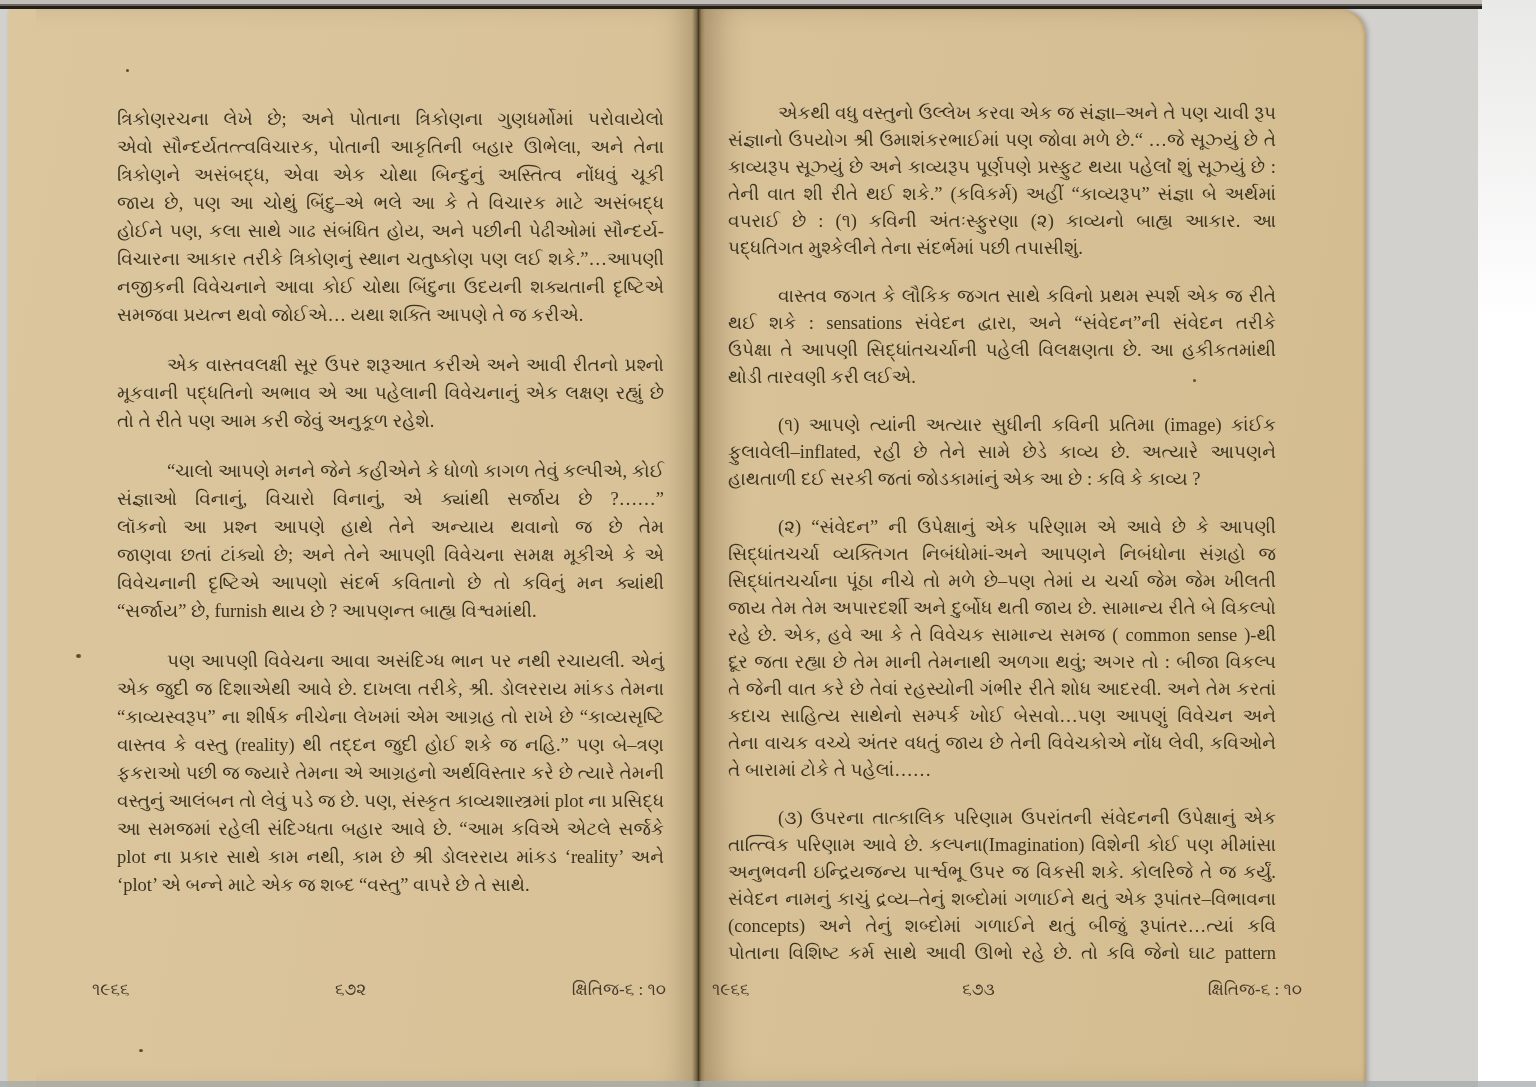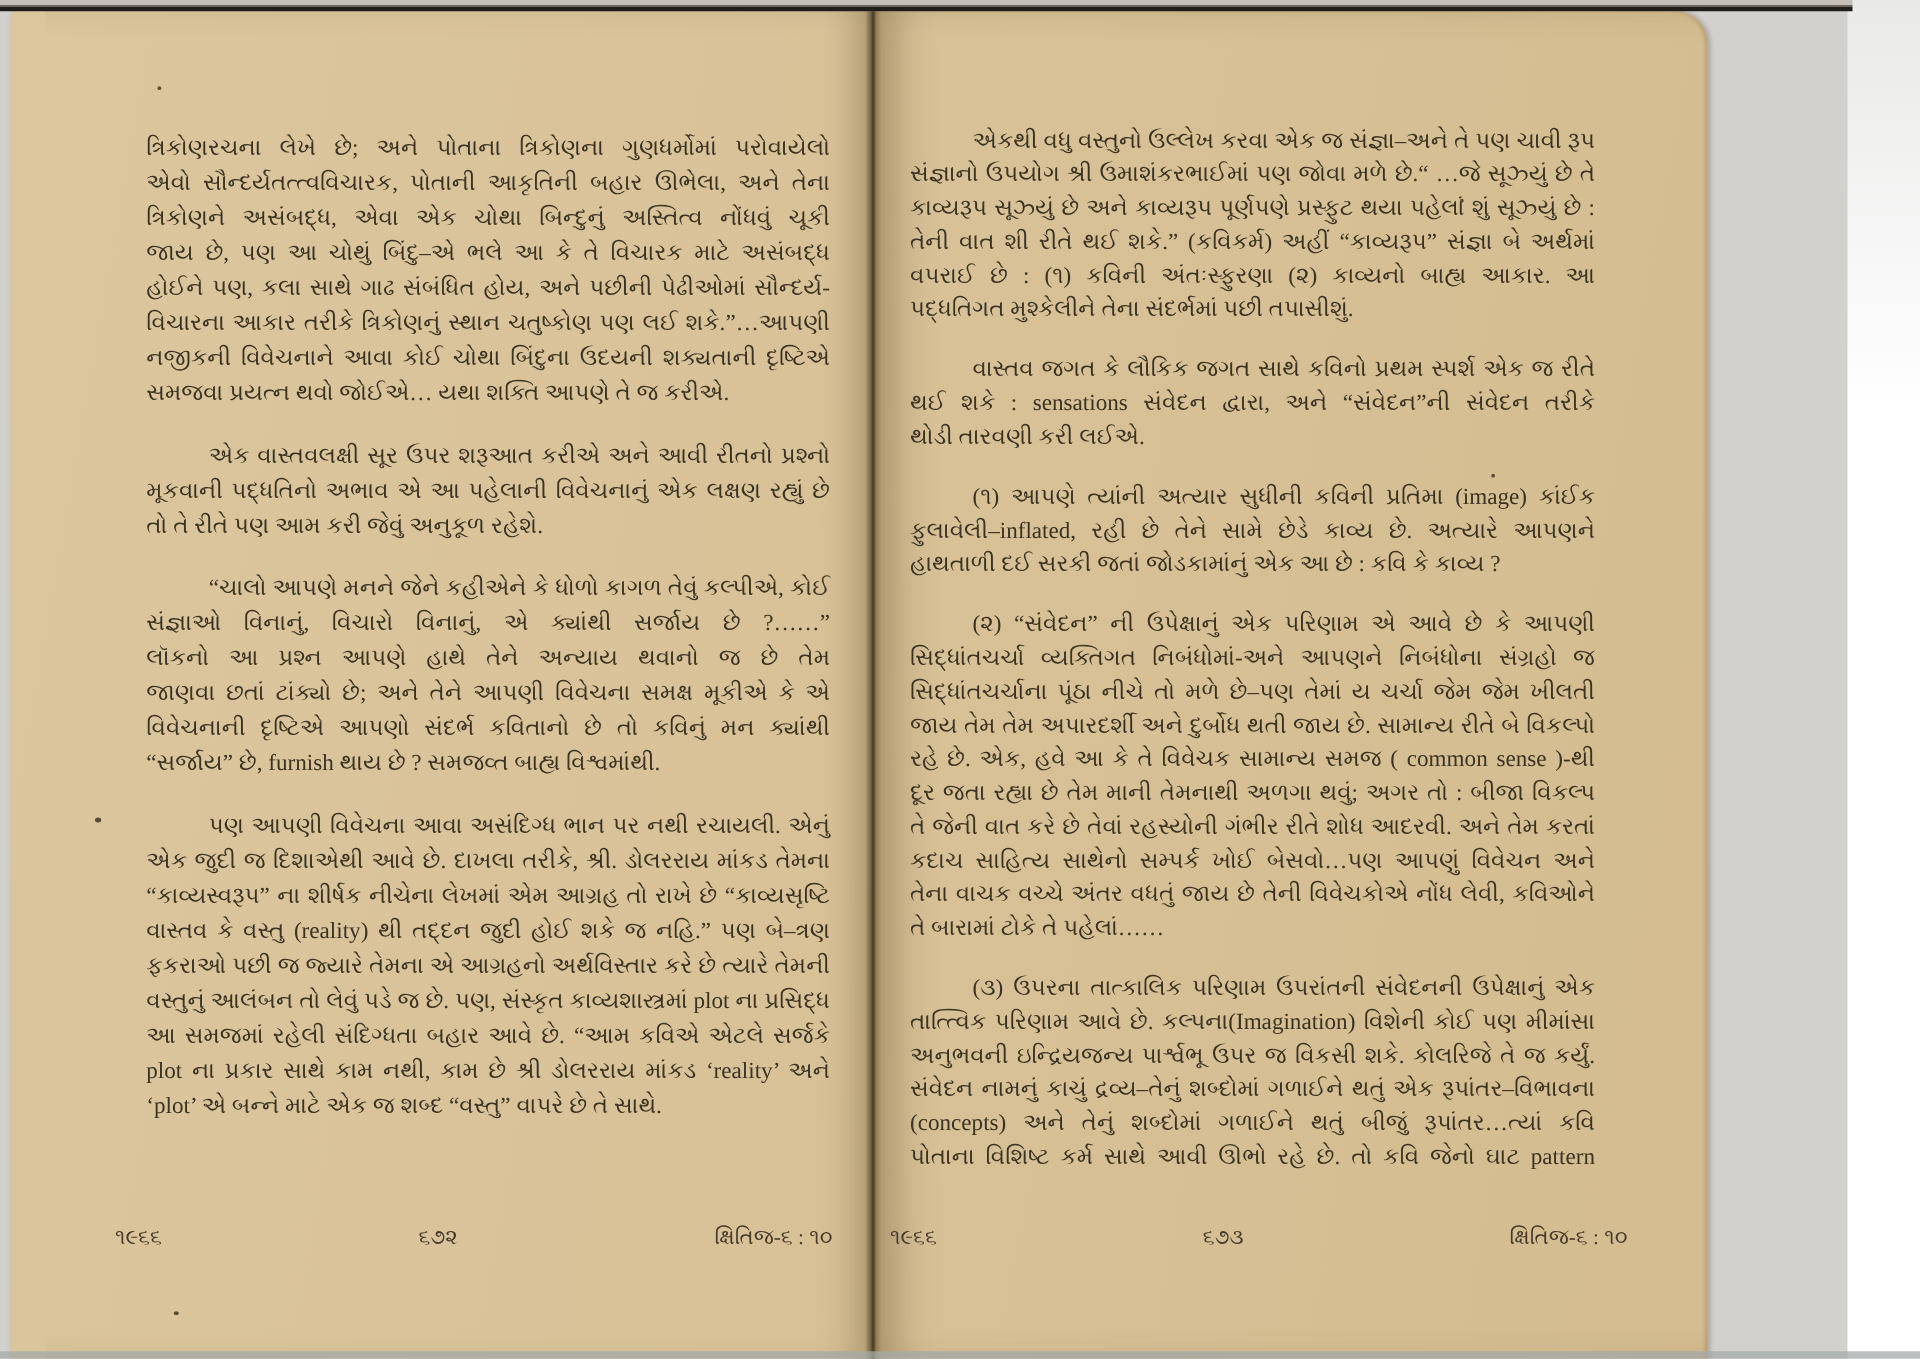--- a/index.html
+++ b/index.html
@@ -126,21 +126,21 @@
             <div class="tline indent">એક વાસ્તવલક્ષી સૂર ઉપર શરૂઆત કરીએ અને આવી રીતનો પ્રશ્નો</div>
             <div class="tline">મૂકવાની પદ્ધતિનો અભાવ એ આ પહેલાની વિવેચનાનું એક લક્ષણ રહ્યું છે</div>
             <div class="tline lastline">તો તે રીતે પણ આમ કરી જેવું અનુકૂળ રહેશે.</div>
           </div>
           <div class="para">
             <div class="tline indent">“ચાલો આપણે મનને જેને કહીએને કે ધોળો કાગળ તેવું કલ્પીએ, કોઈ</div>
             <div class="tline">સંજ્ઞાઓ વિનાનું, વિચારો વિનાનું, એ ક્યાંથી સર્જાય છે ?……”</div>
             <div class="tline">લૉકનો આ પ્રશ્ન આપણે હાથે તેને અન્યાય થવાનો જ છે તેમ</div>
             <div class="tline">જાણવા છતાં ટાંક્યો છે; અને તેને આપણી વિવેચના સમક્ષ મૂકીએ કે એ</div>
             <div class="tline">વિવેચનાની દૃષ્ટિએ આપણો સંદર્ભ કવિતાનો છે તો કવિનું મન ક્યાંથી</div>
-            <div class="tline lastline">“સર્જાય” છે, furnish થાય છે ? સમજવ્ત બાહ્ય વિશ્વમાંથી.</div>
+            <div class="tline lastline">“સર્જાય” છે, furnish થાય છે ? આપણન્ત બાહ્ય વિશ્વમાંથી.</div>
           </div>
           <div class="para">
             <div class="tline indent">પણ આપણી વિવેચના આવા અસંદિગ્ધ ભાન પર નથી રચાયલી. એનું</div>
             <div class="tline">એક જુદી જ દિશાએથી આવે છે. દાખલા તરીકે, શ્રી. ડોલરરાય માંકડ તેમના</div>
             <div class="tline">“કાવ્યસ્વરૂપ” ના શીર્ષક નીચેના લેખમાં એમ આગ્રહ તો રાખે છે “કાવ્યસૃષ્ટિ</div>
             <div class="tline">વાસ્તવ કે વસ્તુ (reality) થી તદ્દન જુદી હોઈ શકે જ નહિ.” પણ બે–ત્રણ</div>
             <div class="tline">ફકરાઓ પછી જ જ્યારે તેમના એ આગ્રહનો અર્થવિસ્તાર કરે છે ત્યારે તેમની</div>
             <div class="tline">વસ્તુનું આલંબન તો લેવું પડે જ છે. પણ, સંસ્કૃત કાવ્યશાસ્ત્રમાં plot ના પ્રસિદ્ધ</div>
             <div class="tline">આ સમજમાં રહેલી સંદિગ્ધતા બહાર આવે છે. “આમ કવિએ એટલે સર્જકે</div>
             <div class="tline">plot ના પ્રકાર સાથે કામ નથી, કામ છે શ્રી ડોલરરાય માંકડ ‘reality’ અને</div>
@@ -165,20 +165,21 @@
             <div class="tline indent">એકથી વધુ વસ્તુનો ઉલ્લેખ કરવા એક જ સંજ્ઞા–અને તે પણ ચાવી રૂપ</div>
             <div class="tline">સંજ્ઞાનો ઉપયોગ શ્રી ઉમાશંકરભાઈમાં પણ જોવા મળે છે.“ …જે સૂઝ્યું છે તે</div>
             <div class="tline">કાવ્યરૂપ સૂઝ્યું છે અને કાવ્યરૂપ પૂર્ણપણે પ્રસ્ફુટ થયા પહેલાં શું સૂઝ્યું છે :</div>
             <div class="tline">તેની વાત શી રીતે થઈ શકે.” (કવિકર્મ) અહીં “કાવ્યરૂપ” સંજ્ઞા બે અર્થમાં</div>
             <div class="tline">વપરાઈ છે : (૧) કવિની અંતઃસ્ફુરણા (૨) કાવ્યનો બાહ્ય આકાર. આ</div>
             <div class="tline lastline">પદ્ધતિગત મુશ્કેલીને તેના સંદર્ભમાં પછી તપાસીશું.</div>
           </div>
           <div class="para">
             <div class="tline indent">વાસ્તવ જગત કે લૌકિક જગત સાથે કવિનો પ્રથમ સ્પર્શ એક જ રીતે</div>
             <div class="tline">થઈ શકે : sensations સંવેદન દ્વારા, અને “સંવેદન”ની સંવેદન તરીકે</div>
+            <div class="tline">ઉપેક્ષા તે આપણી સિદ્ધાંતચર્ચાની પહેલી વિલક્ષણતા છે. આ હકીકતમાંથી</div>
             <div class="tline lastline">થોડી તારવણી કરી લઈએ.</div>
           </div>
           <div class="para">
             <div class="tline indent">(૧) આપણે ત્યાંની અત્યાર સુધીની કવિની પ્રતિમા (image) કાંઈક</div>
             <div class="tline">ફુલાવેલી–inflated, રહી છે તેને સામે છેડે કાવ્ય છે. અત્યારે આપણને</div>
             <div class="tline lastline">હાથતાળી દઈ સરકી જતાં જોડકામાંનું એક આ છે : કવિ કે કાવ્ય ?</div>
           </div>
           <div class="para">
             <div class="tline indent">(૨) “સંવેદન” ની ઉપેક્ષાનું એક પરિણામ એ આવે છે કે આપણી</div>
             <div class="tline">સિદ્ધાંતચર્ચા વ્યક્તિગત નિબંધોમાં-અને આપણને નિબંધોના સંગ્રહો જ</div>

